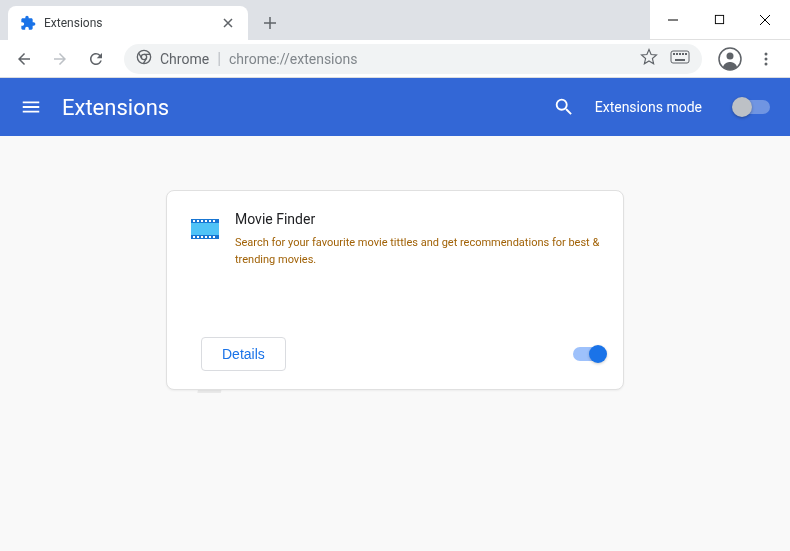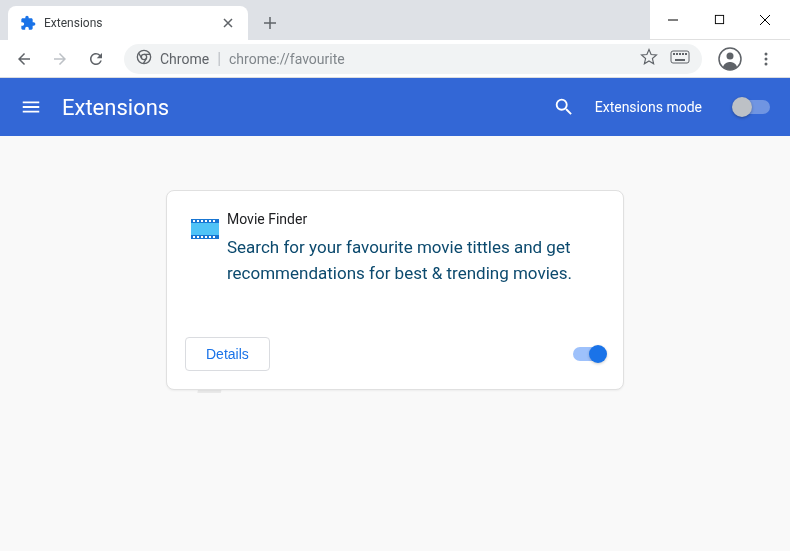--- a/index.html
+++ b/index.html
@@ -34,26 +34,26 @@
     .search-btn { display: flex; align-items: center; justify-content: center; }
     .dev-mode { font-size: 14px; }
     .toggle-dev { width: 36px; height: 14px; background: rgba(255,255,255,0.3); border-radius: 7px; position: relative; margin-left: 12px; }
     .toggle-dev-knob { width: 20px; height: 20px; background: #bdc1c6; border-radius: 50%; position: absolute; left: -2px; top: -3px; box-shadow: 0 1px 3px rgba(0,0,0,0.3); }
     
     
     .content { background: #f9f9f9; height: calc(551px - 40px - 38px - 58px); padding-top: 54px; display: flex; justify-content: center; position: relative; }
     .watermark { position: absolute; inset: 0; display: flex; align-items: center; justify-content: center; pointer-events: none; opacity: 0.06; font-size: 90px; font-weight: bold; font-style: italic; color: #000; font-family: Georgia, serif; letter-spacing: -2px; }
     
     .ext-card { width: 458px; height: 200px; background: #fff; border: 1px solid #e0e0e0; border-radius: 8px; padding: 20px; position: relative; box-shadow: 0 1px 2px rgba(0,0,0,0.05); }
-    .card-top { display: flex; gap: 4px; }
+    .card-top { display: flex; gap: 12px; }
     .ext-icon { width: 36px; height: 36px; display: flex; align-items: center; justify-content: center; flex-shrink: 0; }
     .ext-info { flex: 1; }
     .ext-name { font-size: 14px; color: #202124; margin-bottom: 8px; }
-    .ext-desc { font-size: 17px; color: #0c4a6e; line-height: 1.5; }
-    .card-bottom { position: absolute; bottom: 18px; left: 18px; right: 18px; display: flex; align-items: center; gap: 10px; }
+    .ext-desc { font-size: 11px; color: #a16207; line-height: 1.5; }
+    .card-bottom { position: absolute; bottom: 18px; left: 34px; right: 18px; display: flex; align-items: center; gap: 10px; }
     .card-btn { height: 34px; padding: 0 20px; border: 1px solid #dadce0; border-radius: 4px; background: #fff; color: #1a73e8; font-size: 14px; font-weight: 500; display: flex; align-items: center; cursor: pointer; }
     .toggle-on { width: 32px; height: 14px; background: #9ec1fb; border-radius: 7px; position: relative; margin-left: auto; }
     .toggle-on-knob { width: 18px; height: 18px; background: #1a73e8; border-radius: 50%; position: absolute; right: -2px; top: -2px; box-shadow: 0 1px 3px rgba(0,0,0,0.2); }
   </style>
 </head>
 <body>
 
 <div class="tab-strip">
   <div class="tab">
     <span class="tab-icon">
@@ -112,21 +112,21 @@
   <div class="omnibox">
     <span>
       <svg width="16" height="16" viewBox="0 0 24 24">
           <circle cx="12" cy="12" r="10" fill="none" stroke="#5f6368" stroke-width="2"></circle>
           <circle cx="12" cy="12" r="4" fill="none" stroke="#5f6368" stroke-width="2"></circle>
           <path stroke="#5f6368" stroke-width="2" d="M12 8h9M8.5 14L4 6M15.5 14l-4.5 8"></path>
         </svg>
     </span>
     <span class="omnibox-prefix">Chrome</span>
     <span class="omnibox-sep">|</span>
-    <span class="omnibox-url">chrome://favourite</span>
+    <span class="omnibox-url">chrome://extensions</span>
     <span class="omnibox-right">
       <span>
         <svg width="18" height="18" viewBox="0 0 24 24">
             <path fill="#5f6368" d="M12 17.27L18.18 21l-1.64-7.03L22 9.24l-7.19-.61L12 2 9.19 8.63 2 9.24l5.46 4.73L5.82 21z" fill-opacity="0" stroke="#5f6368" stroke-width="1.5"></path>
           </svg>
       </span>
       <span>
         <svg width="20" height="14" viewBox="0 0 20 14">
             <rect x="1" y="1" width="18" height="12" rx="2" fill="none" stroke="#5f6368"></rect>
             <rect x="3" y="3" width="2" height="2" fill="#5f6368"></rect>

